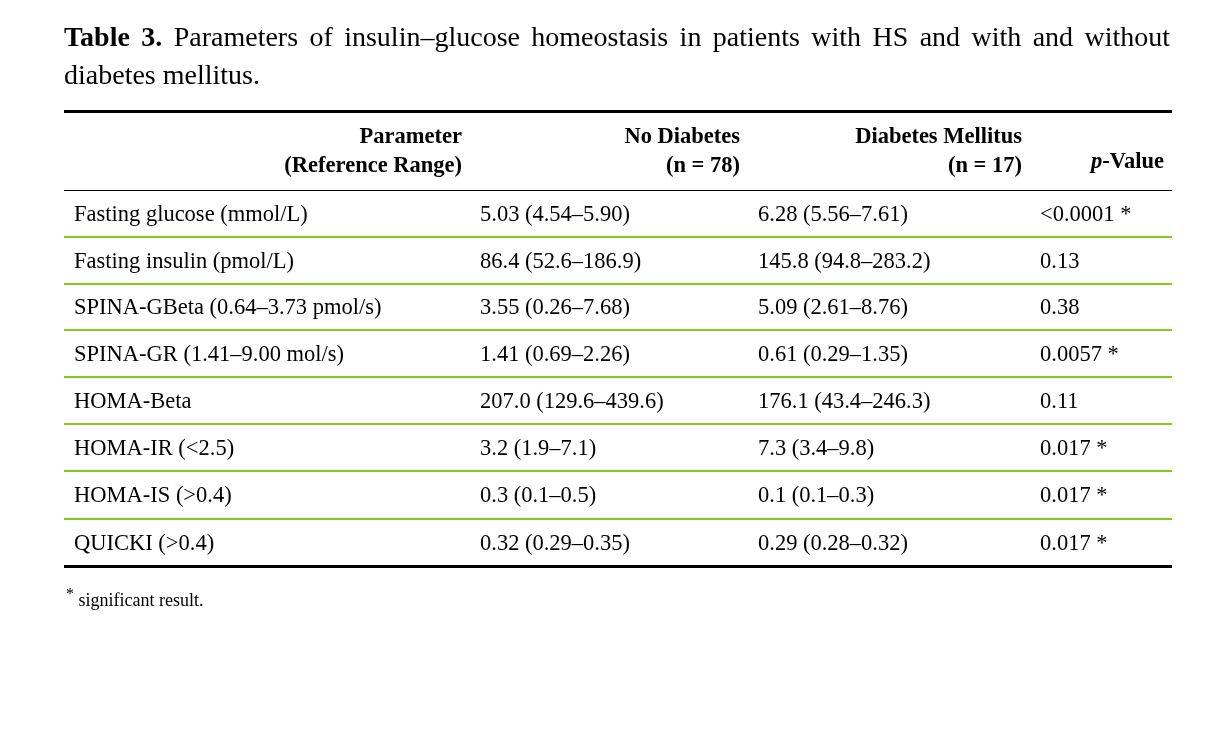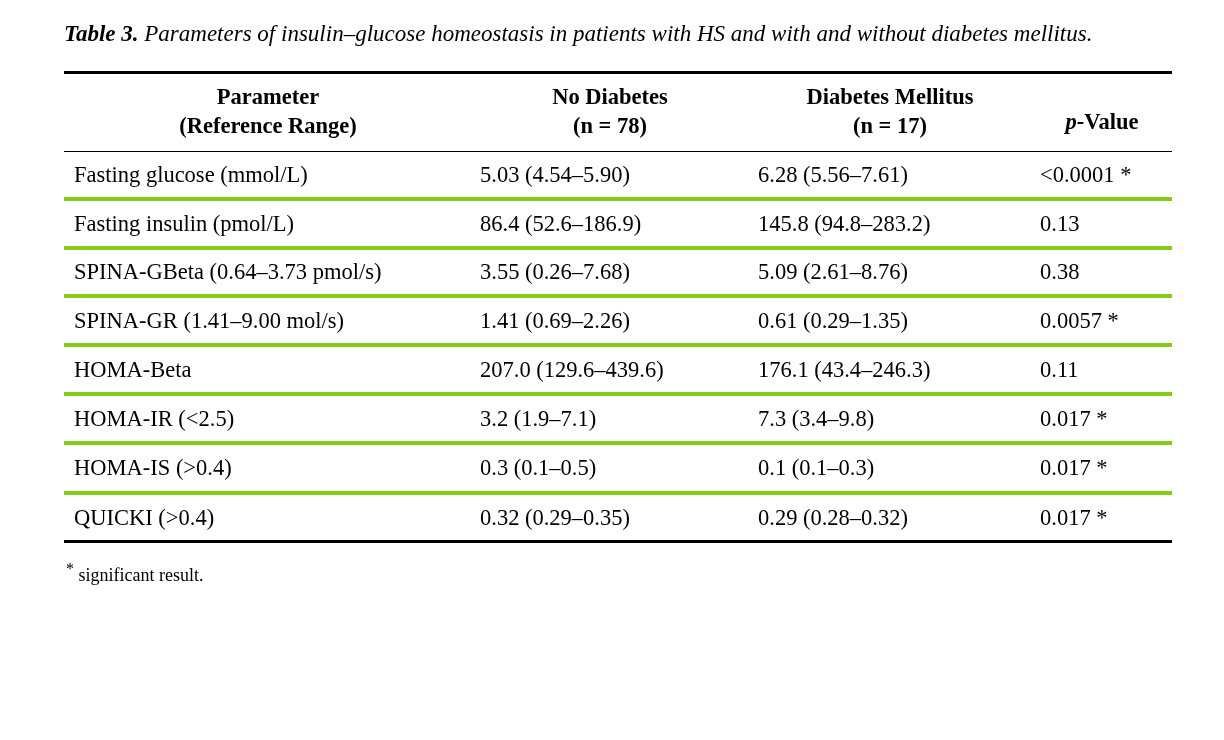--- a/index.html
+++ b/index.html
@@ -15,59 +15,58 @@
     overflow: hidden;
   }
   .page {
     position: relative;
     width: 1224px;
     height: 740px;
     box-sizing: border-box;
     padding: 18px 52px 0 64px;
   }
   .caption {
-    font-size: 23px;
+    font-size: 28px;
     line-height: 1.36;
     text-align: justify;
-    margin: 0 0 22px 0;
+    margin: 0 0 16px 0;
     padding-right: 2px;
-    font-style: italic;
   }
   .caption .caption-label {
     font-weight: bold;
   }
   table.data-table {
     width: 1108px;
     border-collapse: collapse;
     table-layout: fixed;
     font-size: 22.5px;
   }
   table.data-table col.c1 { width: 406px; }
   table.data-table col.c2 { width: 278px; }
   table.data-table col.c3 { width: 282px; }
   table.data-table col.c4 { width: 142px; }
 
   .data-table thead th {
     font-weight: bold;
-    text-align: center;
+    text-align: right;
     vertical-align: top;
     padding: 9px 8px 11px 10px;
     line-height: 1.26;
     font-size: 22.5px;
   }
   .data-table thead tr {
     border-top: 3.4px solid #000;
     border-bottom: 1.4px solid #000;
   }
   .data-table tbody td {
     text-align: left;
     vertical-align: middle;
     padding: 8px 8px 8px 10px;
     line-height: 1.3;
-    border-bottom: 4px solid #84cc16;
+    border-bottom: 2px solid #84cc16;
     font-size: 22.5px;
   }
   .data-table tbody tr:last-child td {
     border-bottom: none;
   }
   .data-table tbody tr.tall td {
     padding-top: 7px;
     padding-bottom: 7px;
   }
   .table-bottom-rule {

